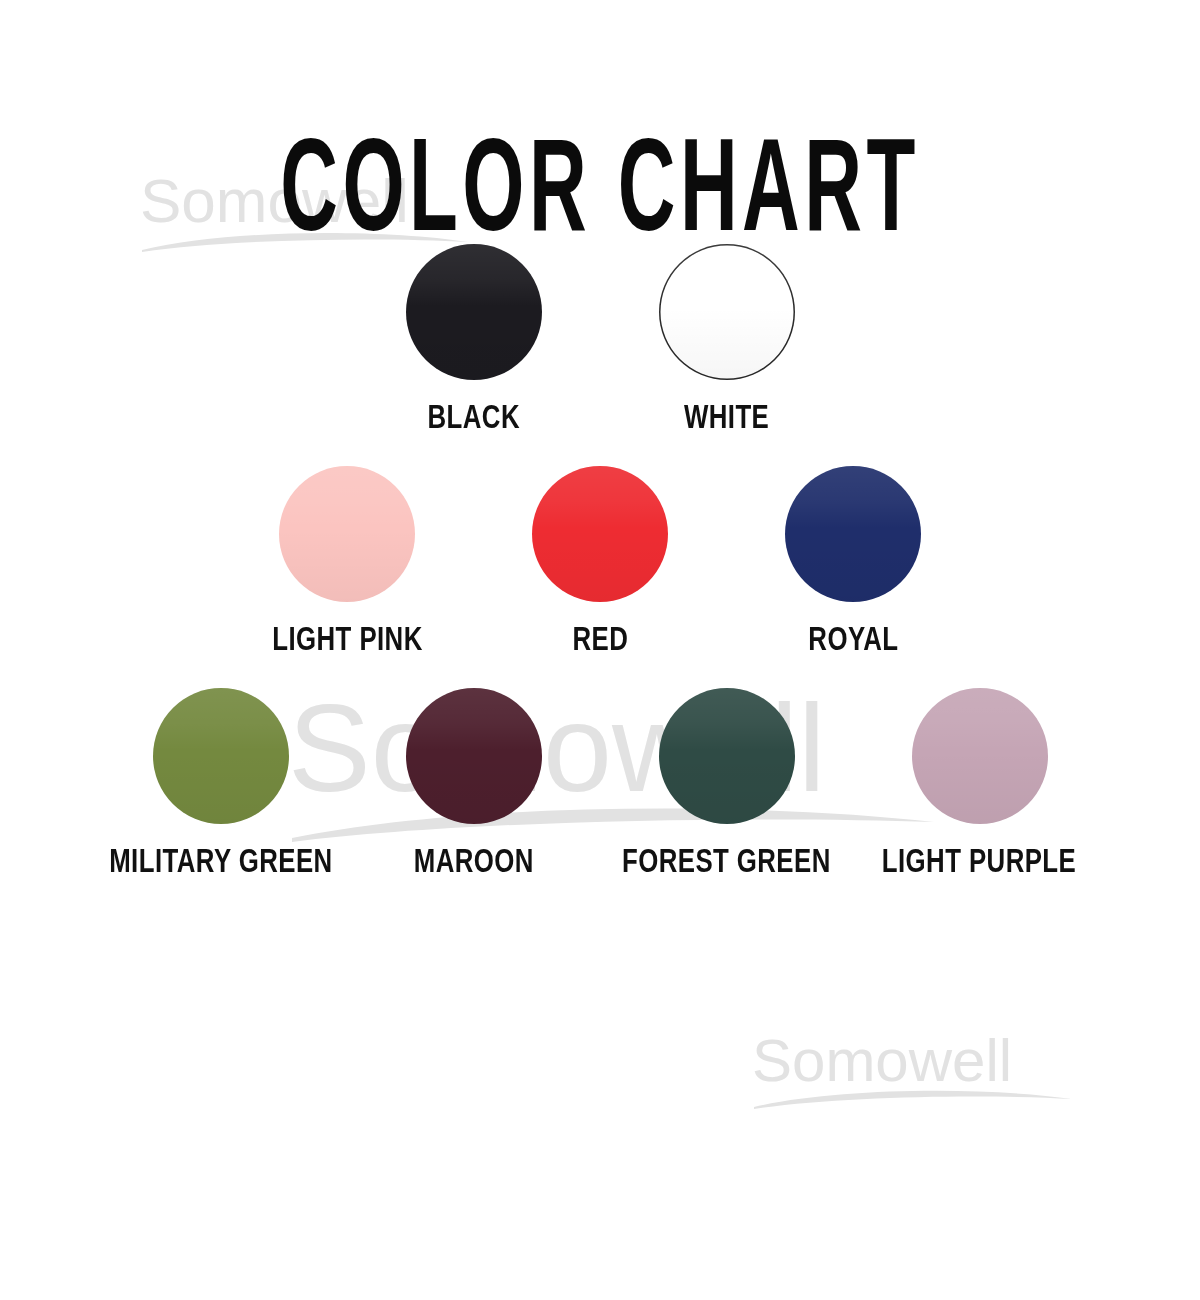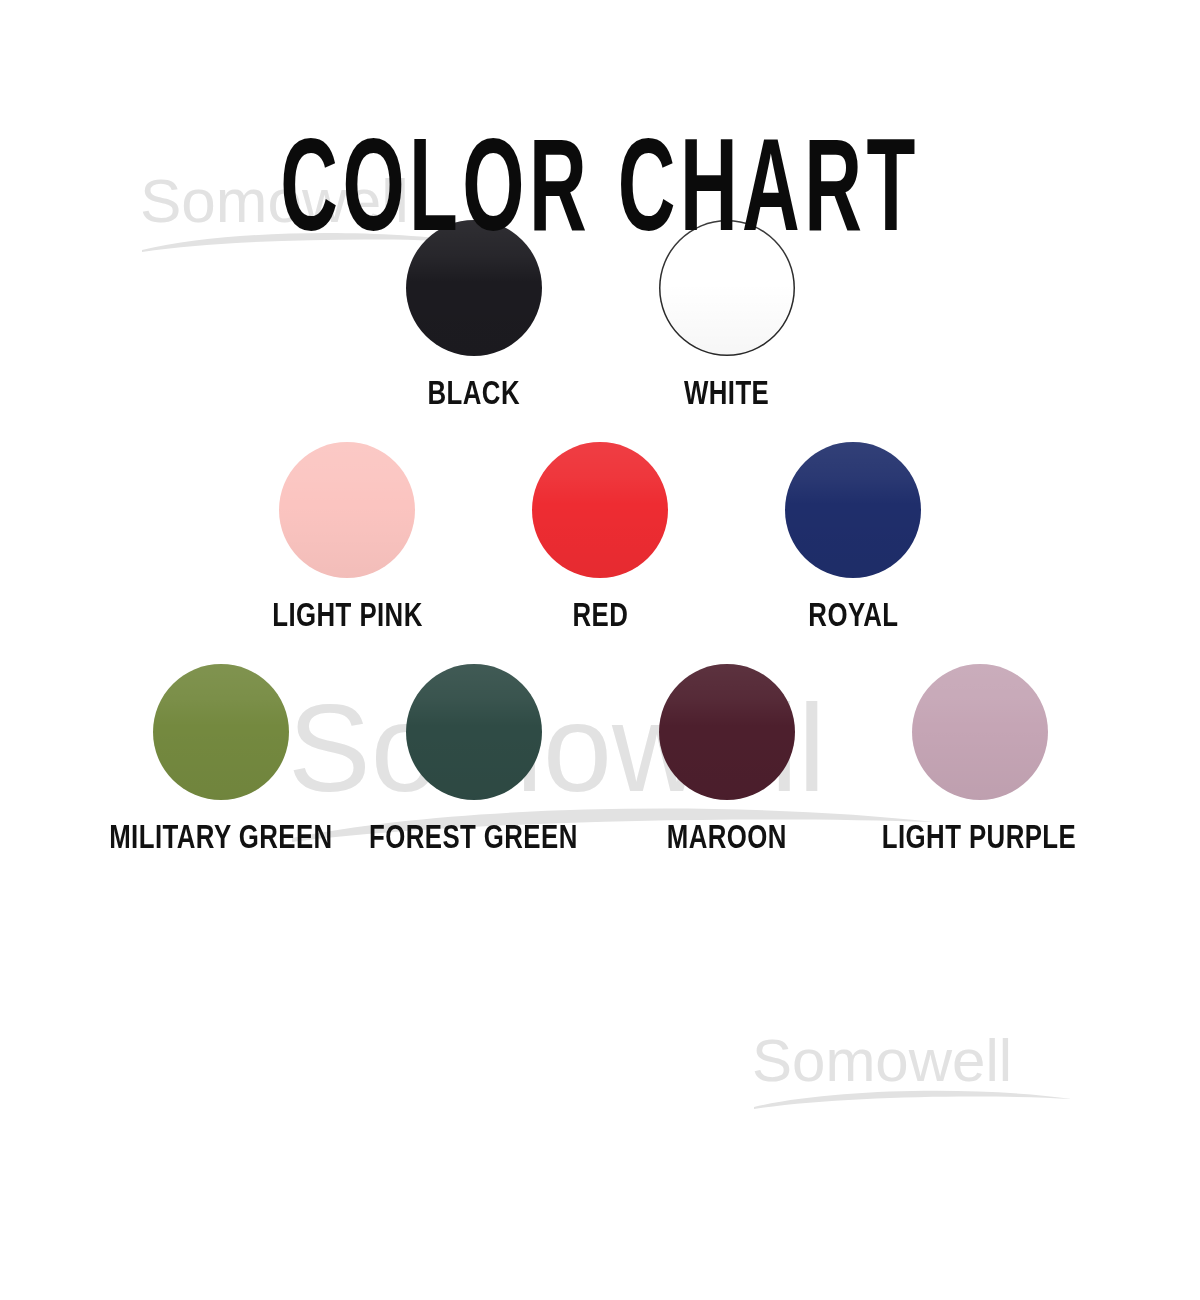--- a/index.html
+++ b/index.html
@@ -76,21 +76,21 @@
     left: 752px;
     top: 1032px;
     width: 322px;
   }
   #watermark-bottom .wm-word { font-size: 60px; }
   #watermark-bottom .wm-swoosh { margin-top: -6px; }
 
   
   #swatch-grid {
     position: absolute;
-    top: 220px;
+    top: 244px;
     left: 0;
     width: 1200px;
     z-index: 3;
   }
   .swatch-row {
     display: flex;
     justify-content: center;
     align-items: flex-start;
     margin-bottom: 34px;
   }
@@ -204,25 +204,25 @@
         <div class="swatch-circle glossy" title="ROYAL" style="background: rgb(31, 46, 107);"></div>
         <div class="swatch-label">ROYAL</div>
       </div>
     </div>
     <div class="swatch-row">
       <div class="swatch-cell">
         <div class="swatch-circle glossy" title="MILITARY GREEN" style="background: rgb(116, 137, 63);"></div>
         <div class="swatch-label">MILITARY GREEN</div>
       </div>
       <div class="swatch-cell">
+        <div class="swatch-circle glossy" title="MAROON" style="background: rgb(77, 31, 45);"></div>
+        <div class="swatch-label">MAROON</div>
+      </div>
+      <div class="swatch-cell">
         <div class="swatch-circle glossy" title="FOREST GREEN" style="background: rgb(47, 75, 69);"></div>
         <div class="swatch-label">FOREST GREEN</div>
       </div>
       <div class="swatch-cell">
-        <div class="swatch-circle glossy" title="MAROON" style="background: rgb(77, 31, 45);"></div>
-        <div class="swatch-label">MAROON</div>
-      </div>
-      <div class="swatch-cell">
         <div class="swatch-circle glossy" title="LIGHT PURPLE" style="background: rgb(197, 165, 181);"></div>
         <div class="swatch-label">LIGHT PURPLE</div>
       </div>
     </div>
   </div>
 
 </body></html>

